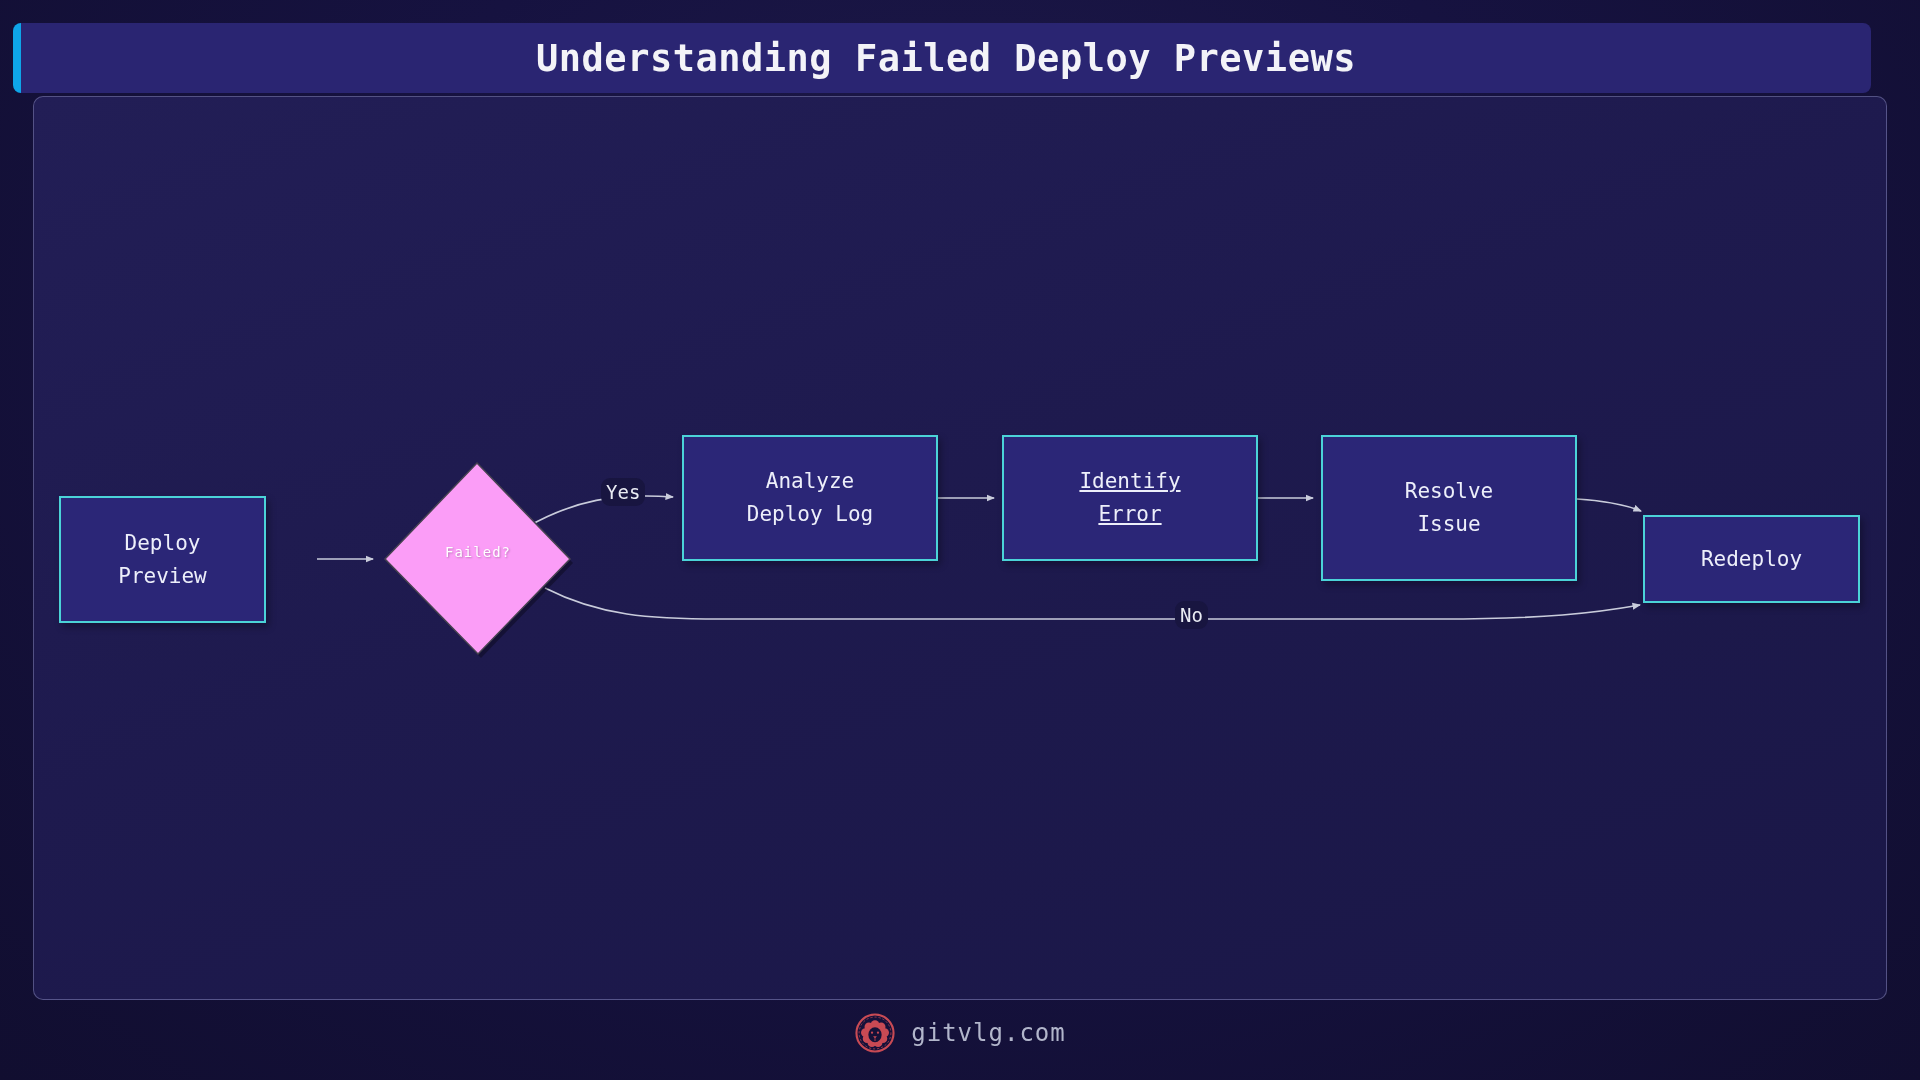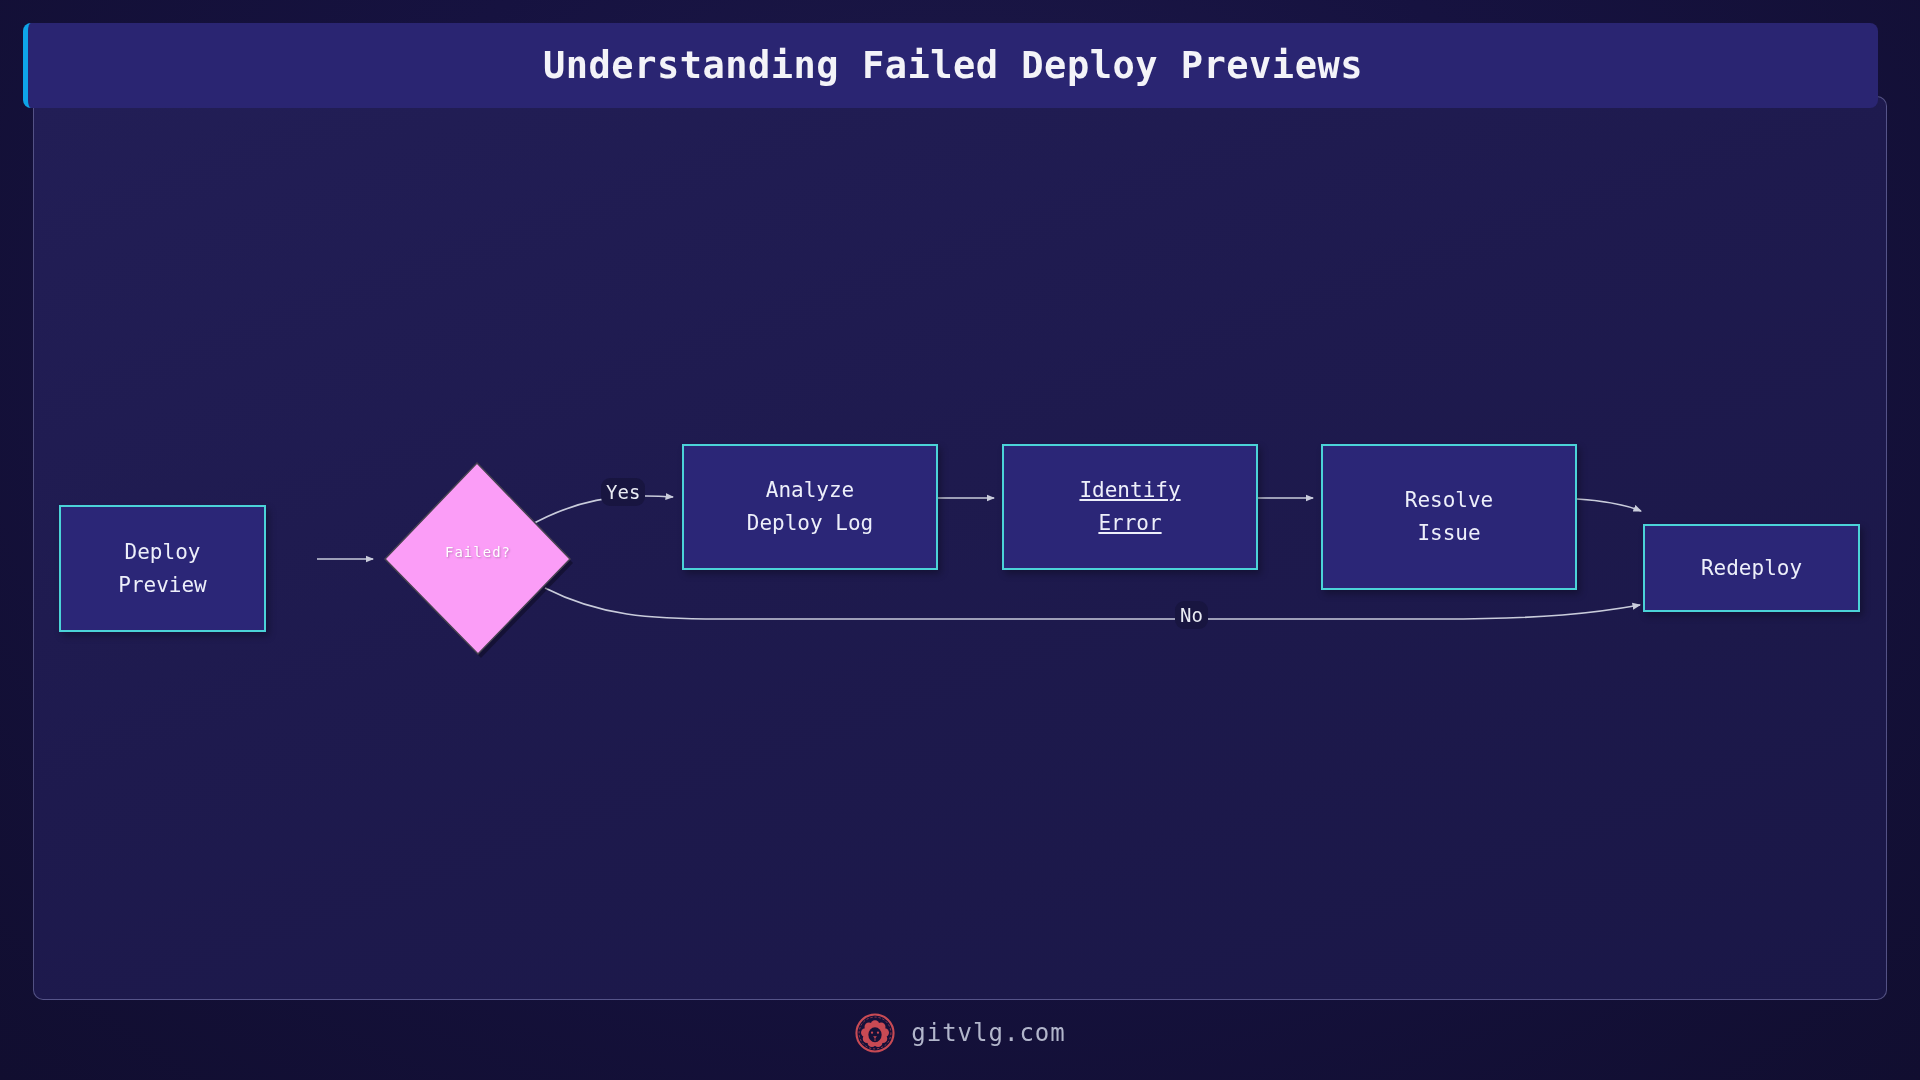--- a/index.html
+++ b/index.html
@@ -9,36 +9,35 @@
     font-family:"DejaVu Sans Mono","Liberation Mono",monospace;
   }
   .stage{position:absolute;inset:0;}
   .panel{
     position:absolute;left:33px;top:96px;width:1852px;height:902px;
     background:linear-gradient(160deg,#221e56 0%,#1e1a4e 45%,#1a1747 100%);
     border:1px solid rgba(130,130,180,.55);
     border-radius:10px;
   }
   .header{
-    position:absolute;left:23px;top:23px;width:1850px;height:85px;
+    position:absolute;left:13px;top:23px;width:1850px;height:70px;
     background:#2a2572;
-    border-left:5px solid #0ea5e9;
+    border-left:8px solid #0ea5e9;
     border-radius:8px;
     display:flex;align-items:center;justify-content:center;
   }
   .title{
     color:#f3f3f8;font-size:37px;font-weight:bold;letter-spacing:.5px;
   }
   .node{
     position:absolute;background:#2b2677;border:2px solid #4bd3d8;
     display:flex;flex-direction:column;align-items:center;justify-content:center;
     color:#edeffa;font-size:21px;line-height:33px;text-align:center;
     box-shadow:3px 4px 7px rgba(0,0,0,.30);
     box-sizing:border-box;
-    margin-top:9px;
   }
   .node span{display:block;}
   #node-deploy-preview{left:59px;top:496px;width:207px;height:127px;}
   #node-analyze{left:682px;top:435px;width:256px;height:126px;}
   #node-identify{left:1002px;top:435px;width:256px;height:126px;text-decoration:underline;}
   #node-resolve{left:1321px;top:435px;width:256px;height:146px;}
   #node-redeploy{left:1643px;top:515px;width:217px;height:88px;text-align:right;}
   svg.connectors{position:absolute;left:0;top:0;width:1920px;height:1080px;}
   .diamond-label{
     position:absolute;left:403px;top:544px;width:150px;text-align:center;

